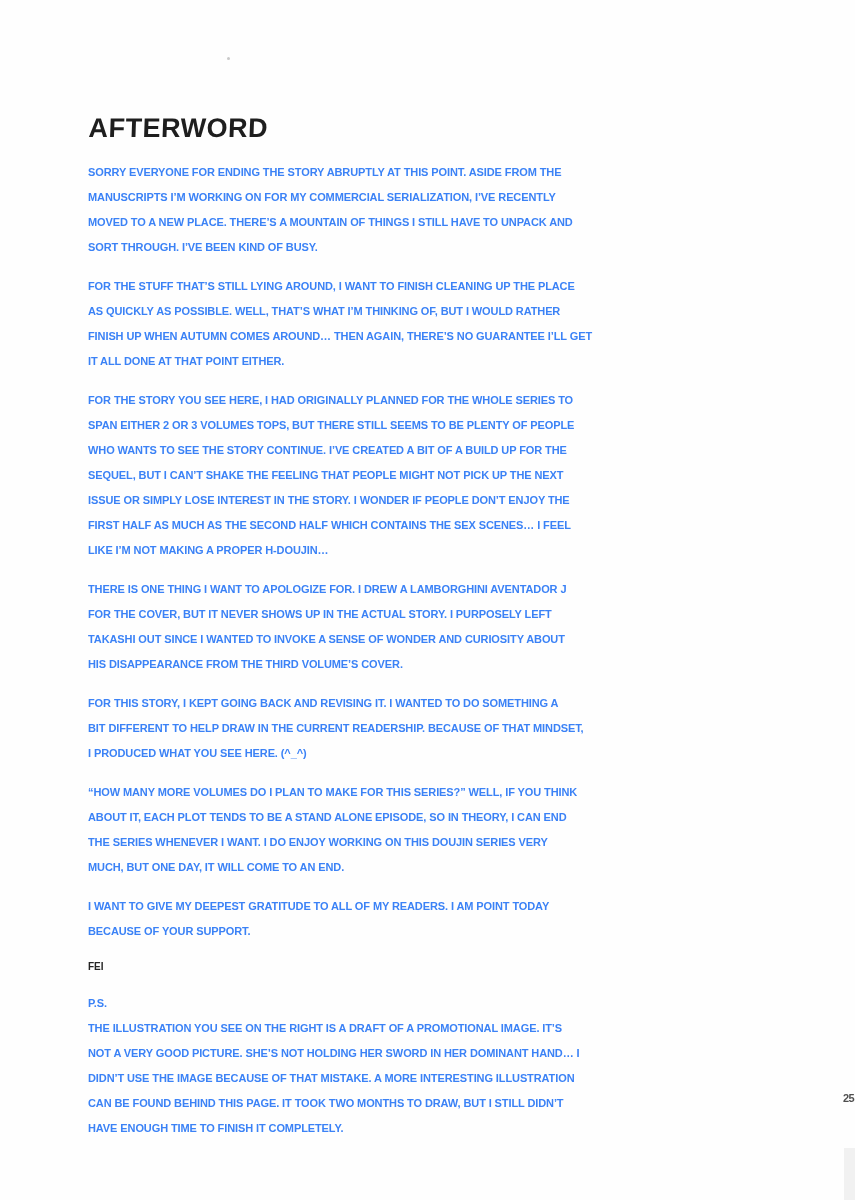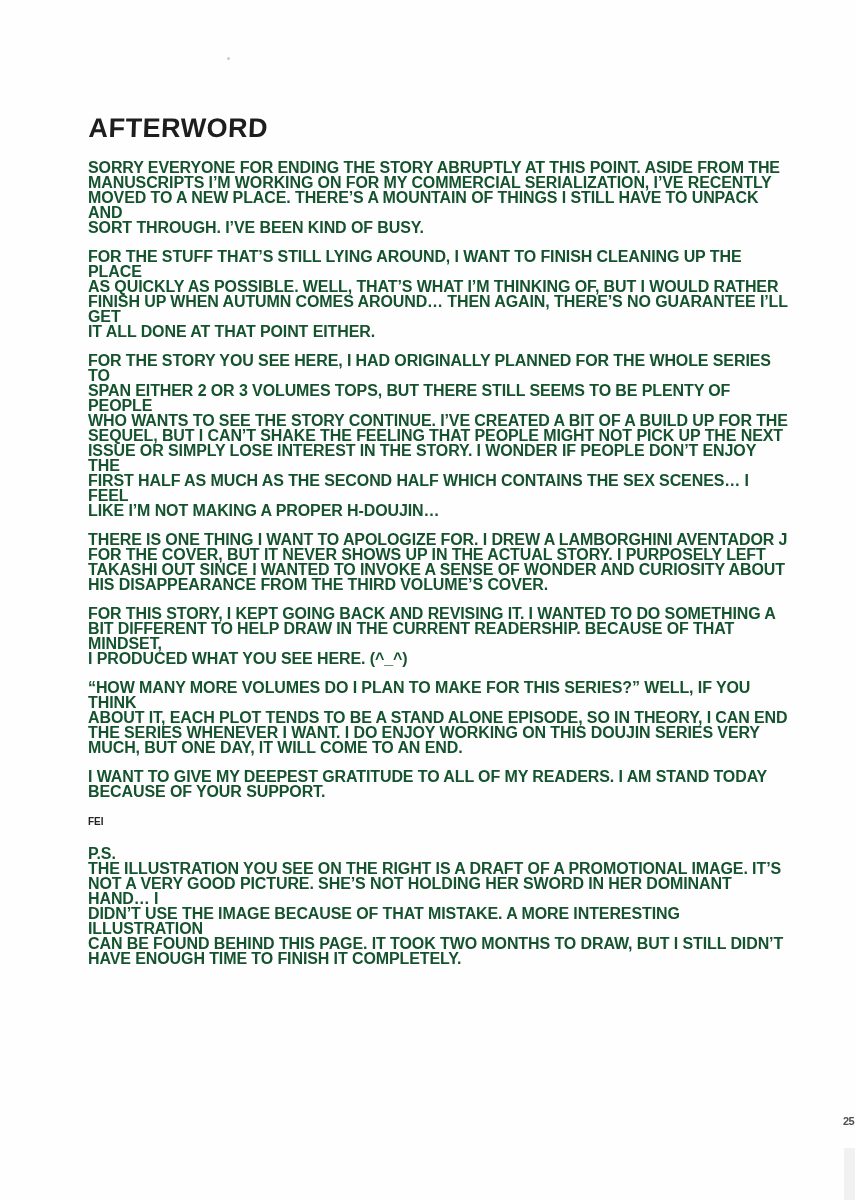--- a/index.html
+++ b/index.html
@@ -27,26 +27,26 @@
     margin: 0 0 16px 0;
     font-size: 27px;
     line-height: 32px;
     font-weight: 700;
     letter-spacing: 0.5px;
     transform: skewX(-2deg);
     transform-origin: left bottom;
   }
   .para {
     margin: 0 0 14px 0;
-    font-size: 16px;
-    line-height: 15px;
+    font-size: 11px;
+    line-height: 25px;
     font-weight: 700;
     letter-spacing: -0.1px;
     white-space: pre-line;
-    color: #14532d;
+    color: #3b82f6;
   }
   .sig-block {
     margin: 0 0 14px 0;
     font-size: 10px;
     line-height: 18.5px;
     font-weight: 700;
     color: #232323;
   }
   .sig-block div { white-space: pre-line; }
   .scan-speck {
@@ -63,21 +63,21 @@
     left: 844px;
     top: 1148px;
     width: 11px;
     height: 52px;
     background: #ededed;
     opacity: 0.8;
   }
   .page-number {
     position: absolute;
     left: 843px;
-    top: 1115px;
+    top: 1092px;
     font-size: 11px;
     line-height: 12px;
     font-weight: 700;
     color: #4f4f4f;
     letter-spacing: -0.5px;
     text-align: right;
   }
 </style>
 </head>
 <body>
@@ -108,21 +108,21 @@
 FOR THE COVER, BUT IT NEVER SHOWS UP IN THE ACTUAL STORY. I PURPOSELY LEFT
 TAKASHI OUT SINCE I WANTED TO INVOKE A SENSE OF WONDER AND CURIOSITY ABOUT
 HIS DISAPPEARANCE FROM THE THIRD VOLUME’S COVER.</div>
     <div class="para">FOR THIS STORY, I KEPT GOING BACK AND REVISING IT. I WANTED TO DO SOMETHING A
 BIT DIFFERENT TO HELP DRAW IN THE CURRENT READERSHIP. BECAUSE OF THAT MINDSET,
 I PRODUCED WHAT YOU SEE HERE. (^_^)</div>
     <div class="para">“HOW MANY MORE VOLUMES DO I PLAN TO MAKE FOR THIS SERIES?” WELL, IF YOU THINK
 ABOUT IT, EACH PLOT TENDS TO BE A STAND ALONE EPISODE, SO IN THEORY, I CAN END
 THE SERIES WHENEVER I WANT. I DO ENJOY WORKING ON THIS DOUJIN SERIES VERY
 MUCH, BUT ONE DAY, IT WILL COME TO AN END.</div>
-    <div class="para">I WANT TO GIVE MY DEEPEST GRATITUDE TO ALL OF MY READERS. I AM STAND TODAY
+    <div class="para">I WANT TO GIVE MY DEEPEST GRATITUDE TO ALL OF MY READERS. I AM POINT TODAY
 BECAUSE OF YOUR SUPPORT.</div>
 
     <div class="sig-block">
       <div>FEI</div>
     </div>
 
     <div class="para">P.S.
 THE ILLUSTRATION YOU SEE ON THE RIGHT IS A DRAFT OF A PROMOTIONAL IMAGE. IT’S
 NOT A VERY GOOD PICTURE. SHE’S NOT HOLDING HER SWORD IN HER DOMINANT HAND… I
 DIDN’T USE THE IMAGE BECAUSE OF THAT MISTAKE. A MORE INTERESTING ILLUSTRATION

